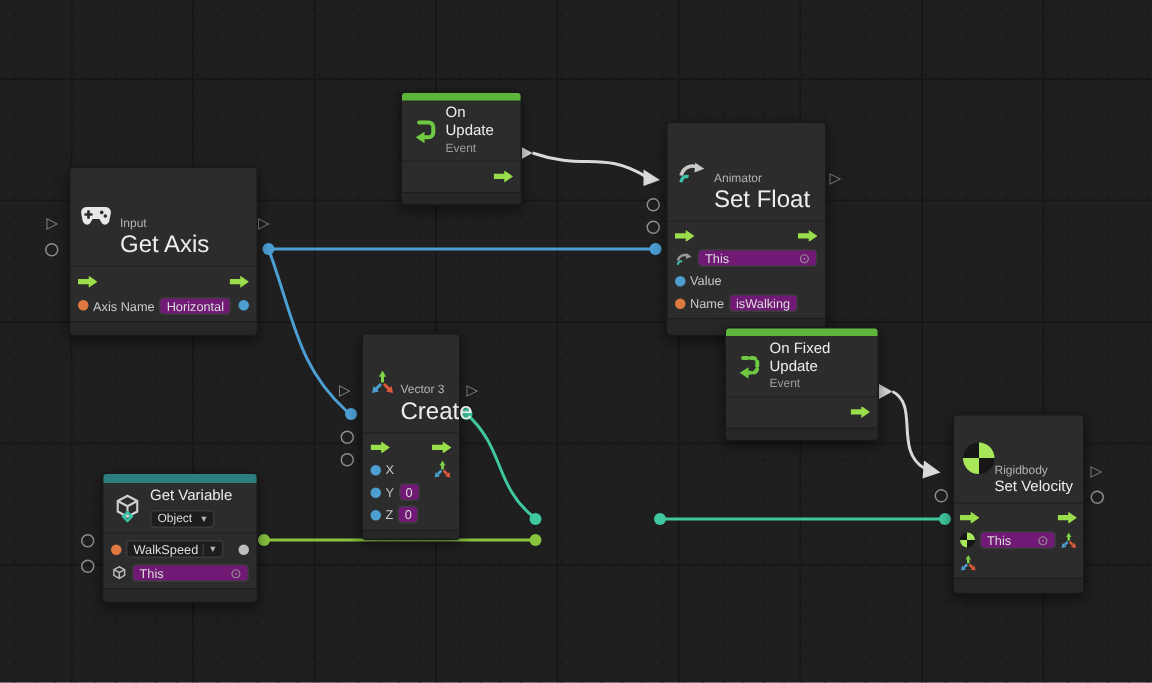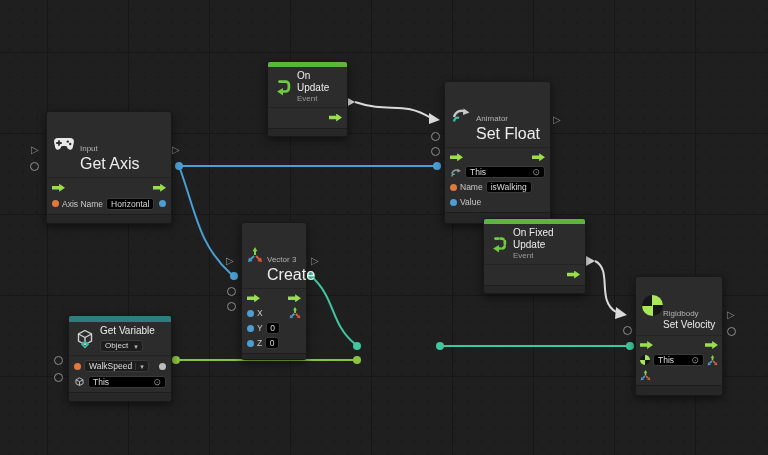--- a/index.html
+++ b/index.html
@@ -29,21 +29,21 @@
   .row{display:flex;align-items:center;height:15px;padding:0 5px;gap:3px;
        font-size:8.5px;color:#c9c9c9;white-space:nowrap;}
   .row.h16{height:16px;}
   .row.h14{height:14px;}
   .ftr{height:7px;background:#272727;border-top:1px solid #1d1d1d;border-radius:0 0 2px 2px;}
   .flow{width:13px;height:8px;background:#9ade4b;flex:none;
     clip-path:polygon(0 28%,55% 28%,55% 0,100% 50%,55% 100%,55% 72%,0 72%);}
   .sp{margin-left:auto;}
   .dot{width:7px;height:7px;border-radius:50%;flex:none;}
   .dot.o{background:#e0793f}.dot.b{background:#4c9fd0}.dot.g{background:#bdbdbd}
-  .fld{background:#000000;border:1px solid #3a3a3a;border-radius:3px;height:12px;
+  .fld{background:#701a75;border:1px solid #3a3a3a;border-radius:3px;height:12px;
     display:flex;align-items:center;padding:0 4px;font-size:8.5px;color:#dcdcdc;gap:3px;box-sizing:border-box;}
   .fld.grow{flex:1;justify-content:space-between;}
   .tgt{color:#9a9a9a;font-size:9px;line-height:1;}
   .caret{color:#b5b5b5;font-size:7px;line-height:1;padding-left:4px;border-left:1px solid #3a3a3a;margin-left:3px;}
   .drop{background:#1d1d1d;border:1px solid #3a3a3a;border-radius:3px;height:12px;
     display:flex;align-items:center;padding:0 4px;font-size:8.5px;color:#dcdcdc;box-sizing:border-box;}
   .drop.small{height:12px;font-size:8px;margin-top:3px;align-self:flex-start;}
   .rb{border-radius:50%;flex:none;
     background:conic-gradient(#a8e65a 0 25%, #161616 25% 50%, #a8e65a 50% 75%, #161616 75%);}
   .rb.big{width:21px;height:21px;}
@@ -195,29 +195,29 @@
               <polygon points="12.5,4.5 18.5,8.5 12,11" fill="#9a9a9a"></polygon>
               <path d="M3 17.5 C3.5 14 6 13 8 14" fill="none" stroke="#3fc0ad" stroke-width="2.4"></path>
             </svg>
         </span>
         <span class="fld grow">
           <span>This</span>
           <span class="tgt">⊙</span>
         </span>
       </div>
       <div class="row">
+        <span class="dot b"></span>
+        <span>Value</span>
+      </div>
+      <div class="row">
         <span class="dot o"></span>
         <span>Name</span>
         <span class="fld">
             <span>isWalking</span>
           </span>
-      </div>
-      <div class="row">
-        <span class="dot b"></span>
-        <span>Value</span>
       </div>
     </div>
     <div class="ftr" style="height:10px"></div>
   </div>
 
   <div class="node" style="left:241px;top:222px;width:66px">
     <div class="hdr" style="padding:4px 5px;gap:4px">
       <span class="icon">
         <svg width="16" height="16" viewBox="0 0 16 16">
             <path d="M8 8 V3.5" stroke="#7ed348" stroke-width="2" fill="none"></path>

